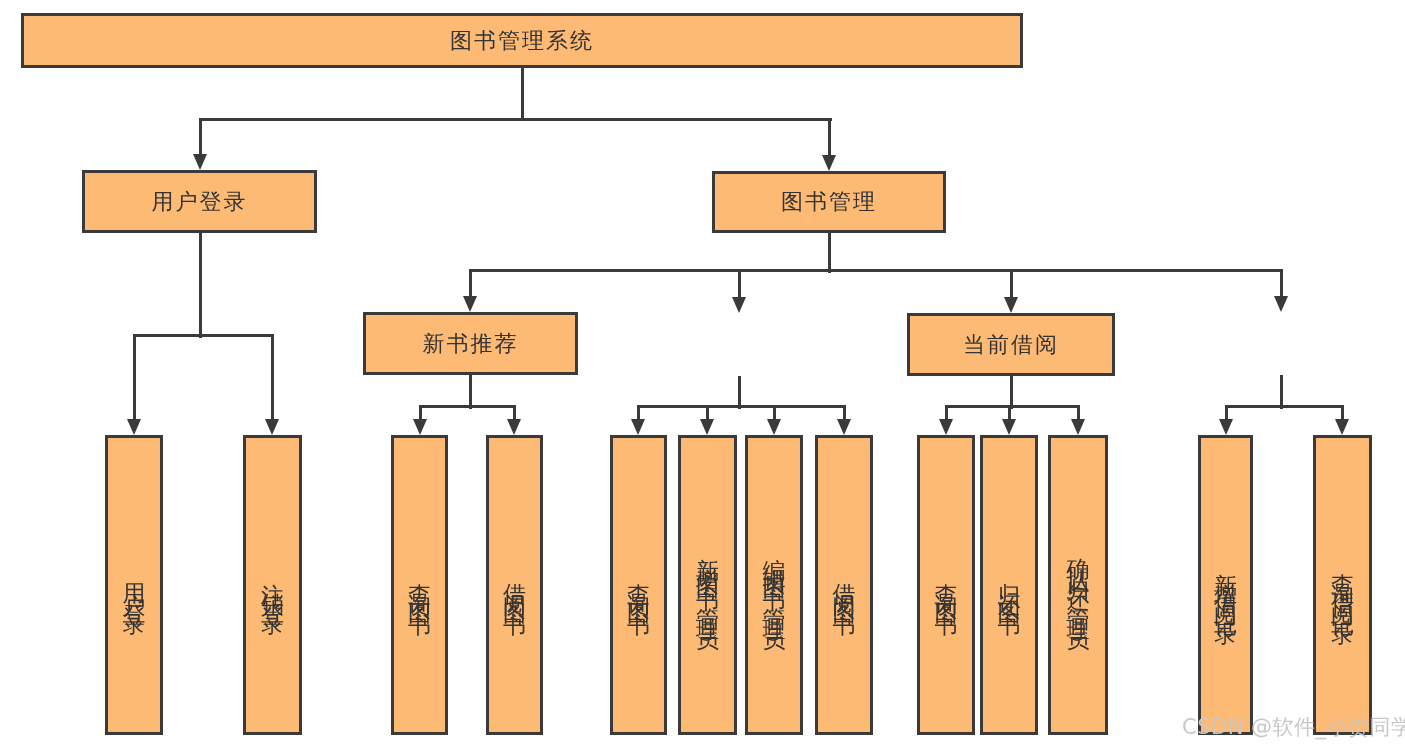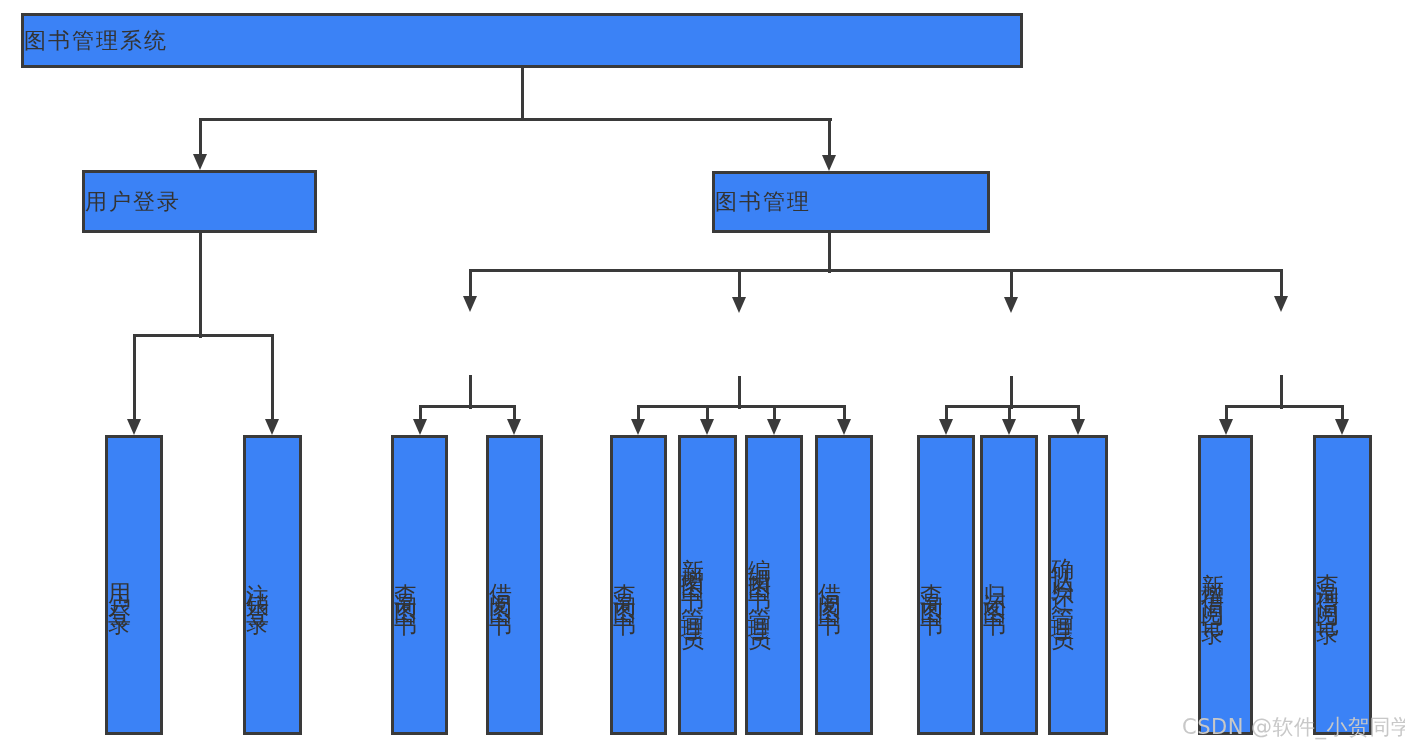--- a/index.html
+++ b/index.html
@@ -1,43 +1,49 @@
 <!DOCTYPE html>
 <html><head>
 <meta charset="utf-8">
 <style>
   html,body{margin:0;padding:0}
   body{font-family:"DejaVu Sans",sans-serif;background:#ffffff}
   #canvas{position:relative;width:1405px;height:747px;background:var(--bg,#fff);overflow:hidden;
           --line:#3a3a3a;--text:#333333}
-  .node{position:absolute;box-sizing:border-box;border:3px solid var(--line);background:#3b82f6;
-        display:flex;align-items:center;justify-content:flex-start;color:var(--text);z-index:2}
+  .node{position:absolute;box-sizing:border-box;border:3px solid var(--line);background:#fdba74;
+        display:flex;align-items:center;justify-content:center;color:var(--text);z-index:2}
   .node.h span{font-size:22px;letter-spacing:2px;white-space:nowrap}
   .node.v span{writing-mode:vertical-lr;font-size:23px;letter-spacing:10px;line-height:1;white-space:nowrap}
   .cline{position:absolute;background:var(--line);z-index:1}
   .ahead{position:absolute;width:0;height:0;border-left:7px solid transparent;
          border-right:7px solid transparent;border-top:16px solid var(--line);z-index:1}
   .watermark{position:absolute;font-size:21px;white-space:nowrap;z-index:5;letter-spacing:0.5px}
 </style>
 </head>
 <body>
 
 <div id="canvas" style="--line: #3a3a3a; --text: #333333; --bg: #ffffff;">
 
   <div class="node h" style="left:21px;top:13px;width:1002px;height:55px">
     <span>图书管理系统</span>
   </div>
 
   <div class="node h" style="left:82px;top:170px;width:235px;height:63px">
     <span>用户登录</span>
   </div>
-  <div class="node h" style="left:712px;top:171px;width:278px;height:62px">
+  <div class="node h" style="left:712px;top:171px;width:234px;height:62px">
     <span>图书管理</span>
   </div>
 
+  <div class="node h" style="left:363px;top:312px;width:215px;height:63px">
+    <span>新书推荐</span>
+  </div>
+  <div class="node h" style="left:907px;top:313px;width:208px;height:63px">
+    <span>当前借阅</span>
+  </div>
 
   <div class="node v" style="left:105px;top:435px;width:58px;height:300px">
     <span>用户登录</span>
   </div>
   <div class="node v" style="left:243px;top:435px;width:59px;height:300px">
     <span>注销登录</span>
   </div>
 
   <div class="node v" style="left:391px;top:435px;width:57px;height:300px">
     <span>查询图书</span>

